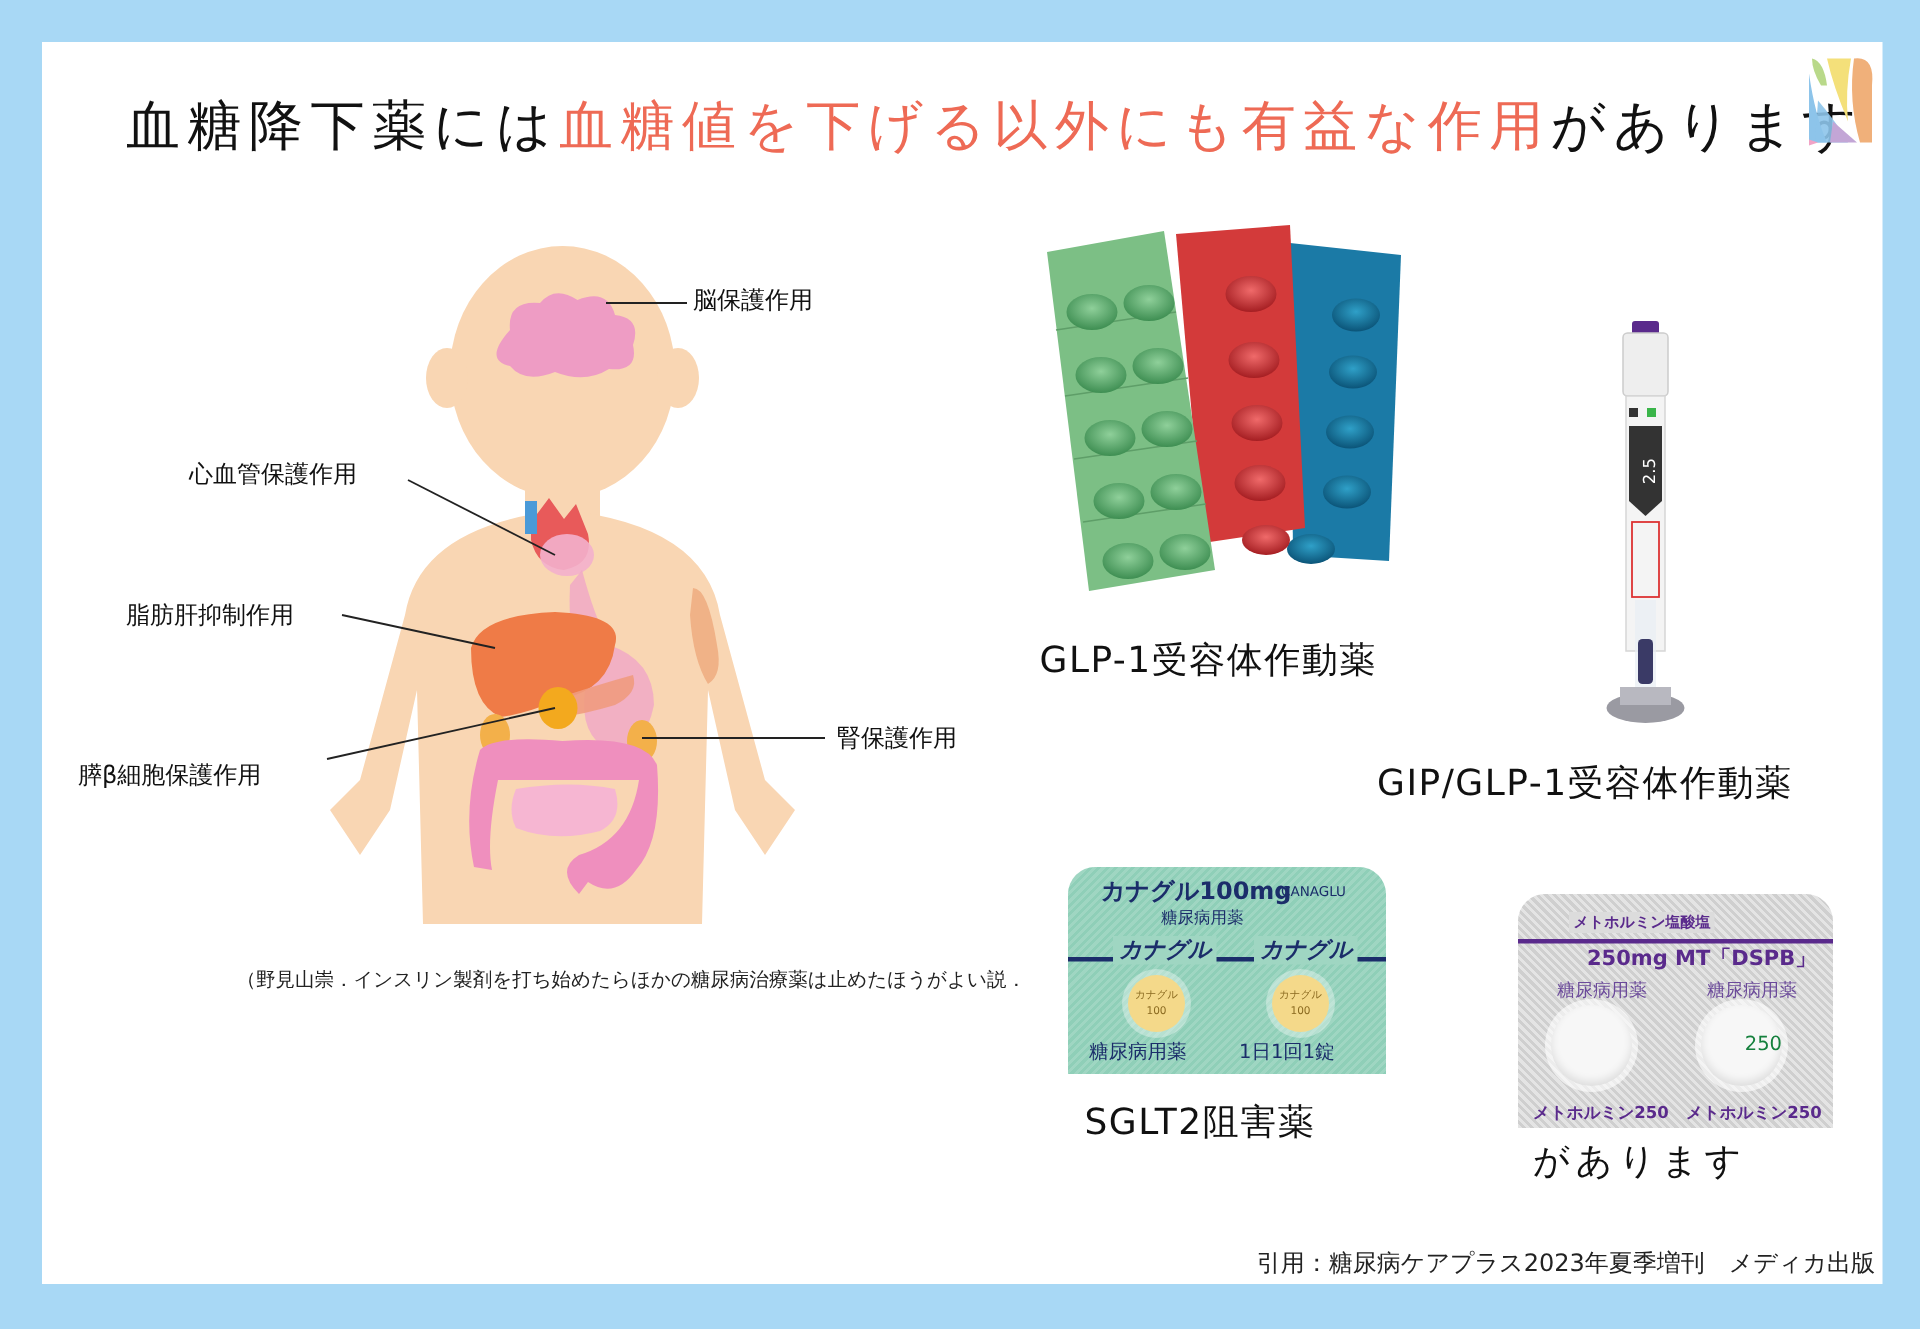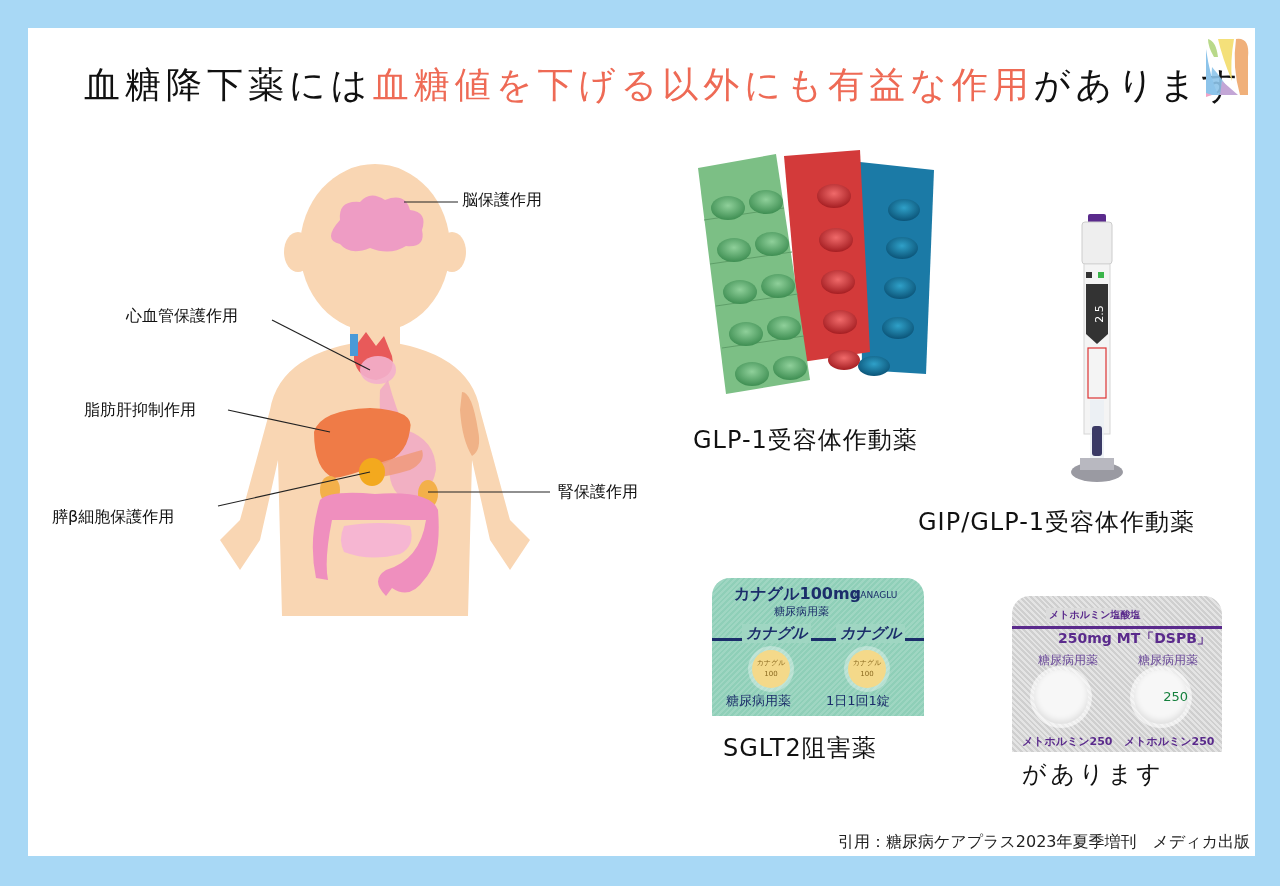--- a/index.html
+++ b/index.html
@@ -75,20 +75,21 @@
   </svg>
 </div>
 
 <div class="label" style="left:462px;top:190px;">脳保護作用</div>
 <div class="label" style="left:126px;top:306px;">心血管保護作用</div>
 <div class="label" style="left:84px;top:400px;">脂肪肝抑制作用</div>
 <div class="label" style="left:52px;top:497px;margin-top:10px;">膵β細胞保護作用</div>
 <div class="label" style="left:558px;top:482px;">腎保護作用</div>
 
 <div class="citation" style="right:596px;top:643px;">
+  <div>（野見山崇．インスリン製剤を打ち始めたらほかの糖尿病治療薬は止めたほうがよい説．</div>
 </div>
 
 <div class="abs" style="left:694px;top:148px;width:246px;height:250px;">
   <svg width="246" height="250" viewBox="0 0 246 250">
     <defs>
       <radialGradient id="gg" cx="50%" cy="40%" r="60%">
           <stop offset="0" stop-color="#8fd09a"></stop>
           <stop offset="1" stop-color="#3e8e52"></stop>
         </radialGradient>
       <radialGradient id="rg" cx="50%" cy="40%" r="60%">

